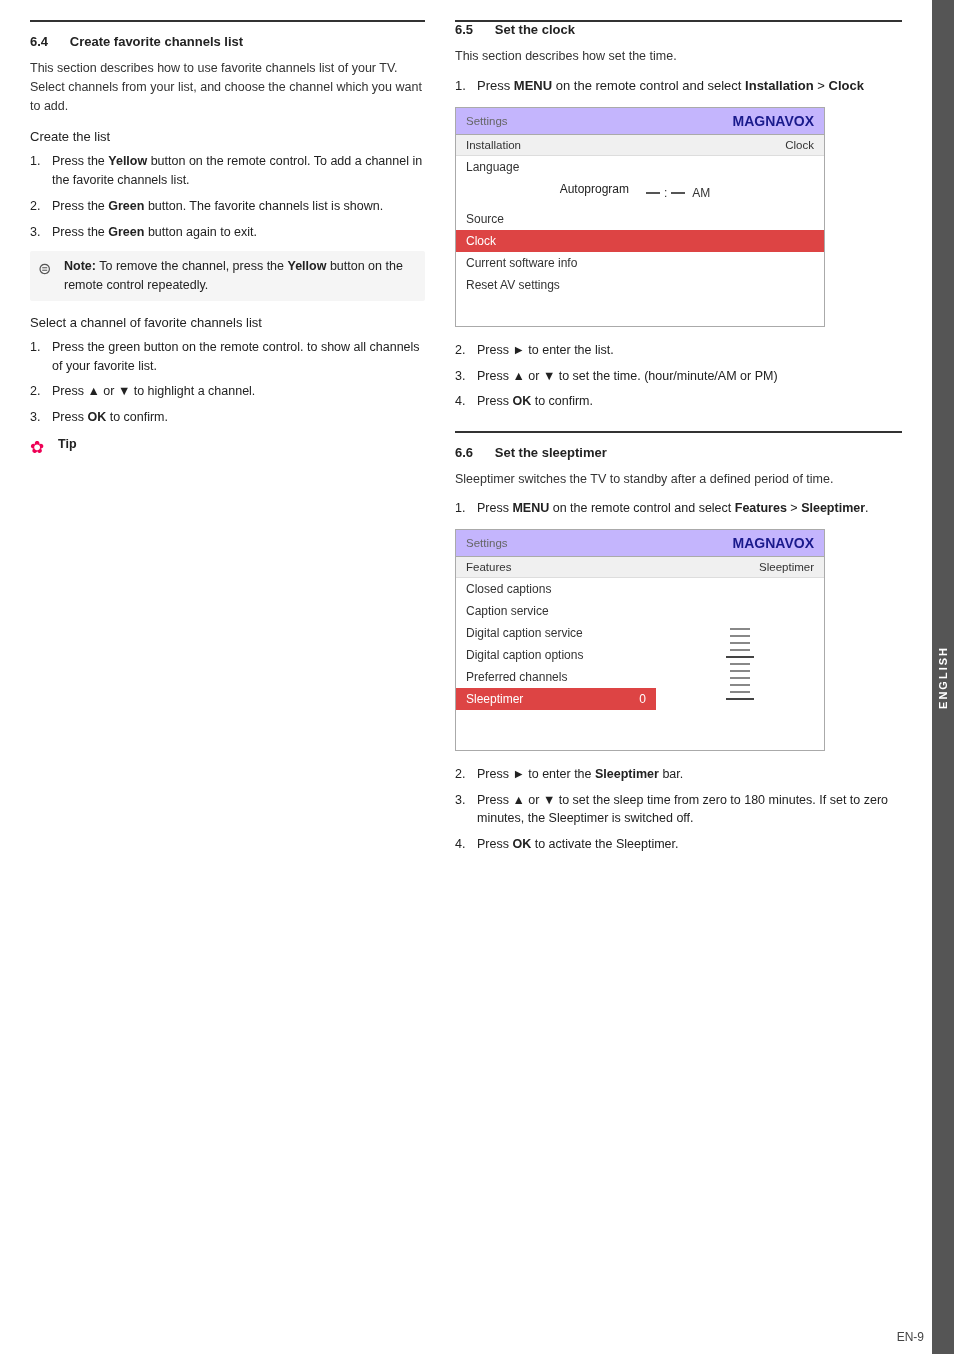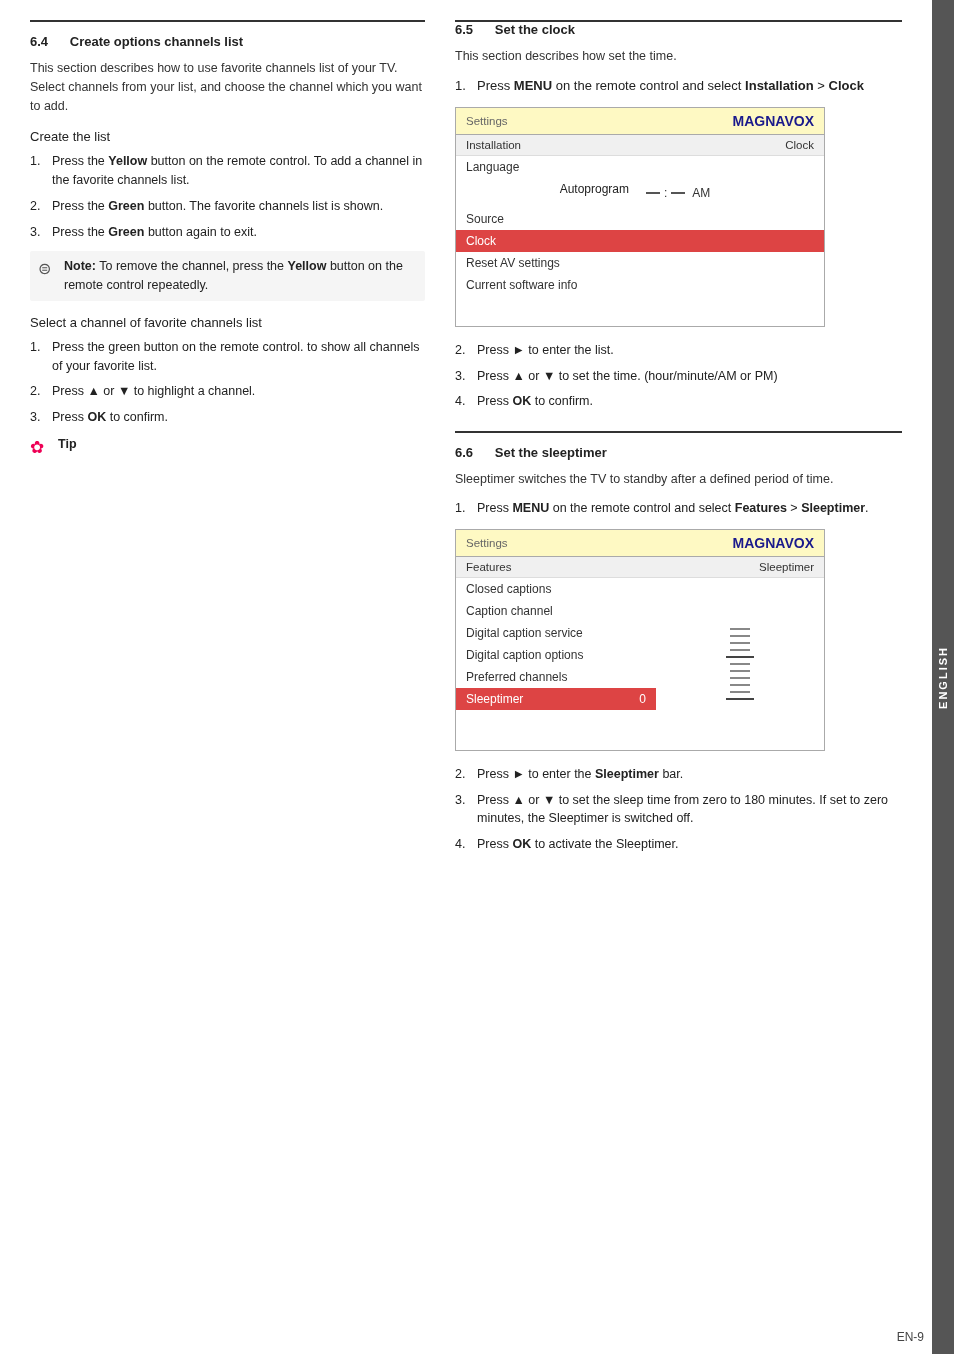--- a/index.html
+++ b/index.html
@@ -156,21 +156,21 @@
       font-size: 12px;
       background: #fff;
       max-width: 370px;
     }
     .settings-box-header {
       display: flex;
       justify-content: space-between;
       align-items: center;
       padding: 5px 10px;
       border-bottom: 1px solid #aaa;
-      background: #fef9c3;
+      background: #c4b5fd;
     }
     .settings-box-header .label {
       color: #666;
       font-size: 11.5px;
     }
     .settings-box-header .brand {
       font-size: 14px;
       font-weight: bold;
       color: #1a1a8c;
     }
@@ -273,21 +273,21 @@
   <span class="side-tab-text">ENGLISH</span>
 </div>
 
 <div class="page-content">
 
   <div class="col-left">
 
     <div class="section-header">
       <span class="section-num">6.4</span>
       &nbsp;&nbsp;&nbsp;&nbsp;
-      <span class="section-title">Create options channels list</span>
+      <span class="section-title">Create favorite channels list</span>
     </div>
 
     <div class="section-body">This section describes how to use favorite channels list of your TV. Select channels from your list, and choose the channel which you want to add.</div>
 
     <div class="sub-title">Create the list</div>
     <ol class="num-list">
       <li>
         <span class="num">1.</span>
         <span class="content">Press the <span class="bold">Yellow</span> button on the remote control. To add a channel in the favorite channels list.</span>
       </li>
@@ -362,22 +362,22 @@
         <span>Autoprogram</span>
         <span class="settings-time-display">
           <span class="time-dash"></span>
           <span>:</span>
           <span class="time-dash"></span>
           <span style="margin-left:3px;">AM</span>
         </span>
       </div>
       <div class="settings-item">Source</div>
       <div class="settings-item highlighted">Clock</div>
+      <div class="settings-item">Current software info</div>
       <div class="settings-item">Reset AV settings</div>
-      <div class="settings-item">Current software info</div>
       <div style="height:30px;"></div>
     </div>
 
     <ol class="num-list">
       <li>
         <span class="num">2.</span>
         <span class="content">Press <span class="bold">►</span> to enter the list.</span>
       </li>
       <li>
         <span class="num">3.</span>
@@ -408,21 +408,21 @@
           <span class="label">Settings</span>
           <span class="brand">MAGNAVOX</span>
         </div>
         <div class="settings-breadcrumb">
           <span>Features</span>
           <span>Sleeptimer</span>
         </div>
         <div class="settings-two-col">
           <div class="settings-left-panel">
             <div class="settings-item">Closed captions</div>
-            <div class="settings-item">Caption channel</div>
+            <div class="settings-item">Caption service</div>
             <div class="settings-item">Digital caption service</div>
             <div class="settings-item">Digital caption options</div>
             <div class="settings-item">Preferred channels</div>
             <div class="settings-item highlighted" style="display:flex; justify-content: space-between;">
               <span>Sleeptimer</span>
               <span>0</span>
             </div>
             <div style="height:40px;"></div>
           </div>
 

